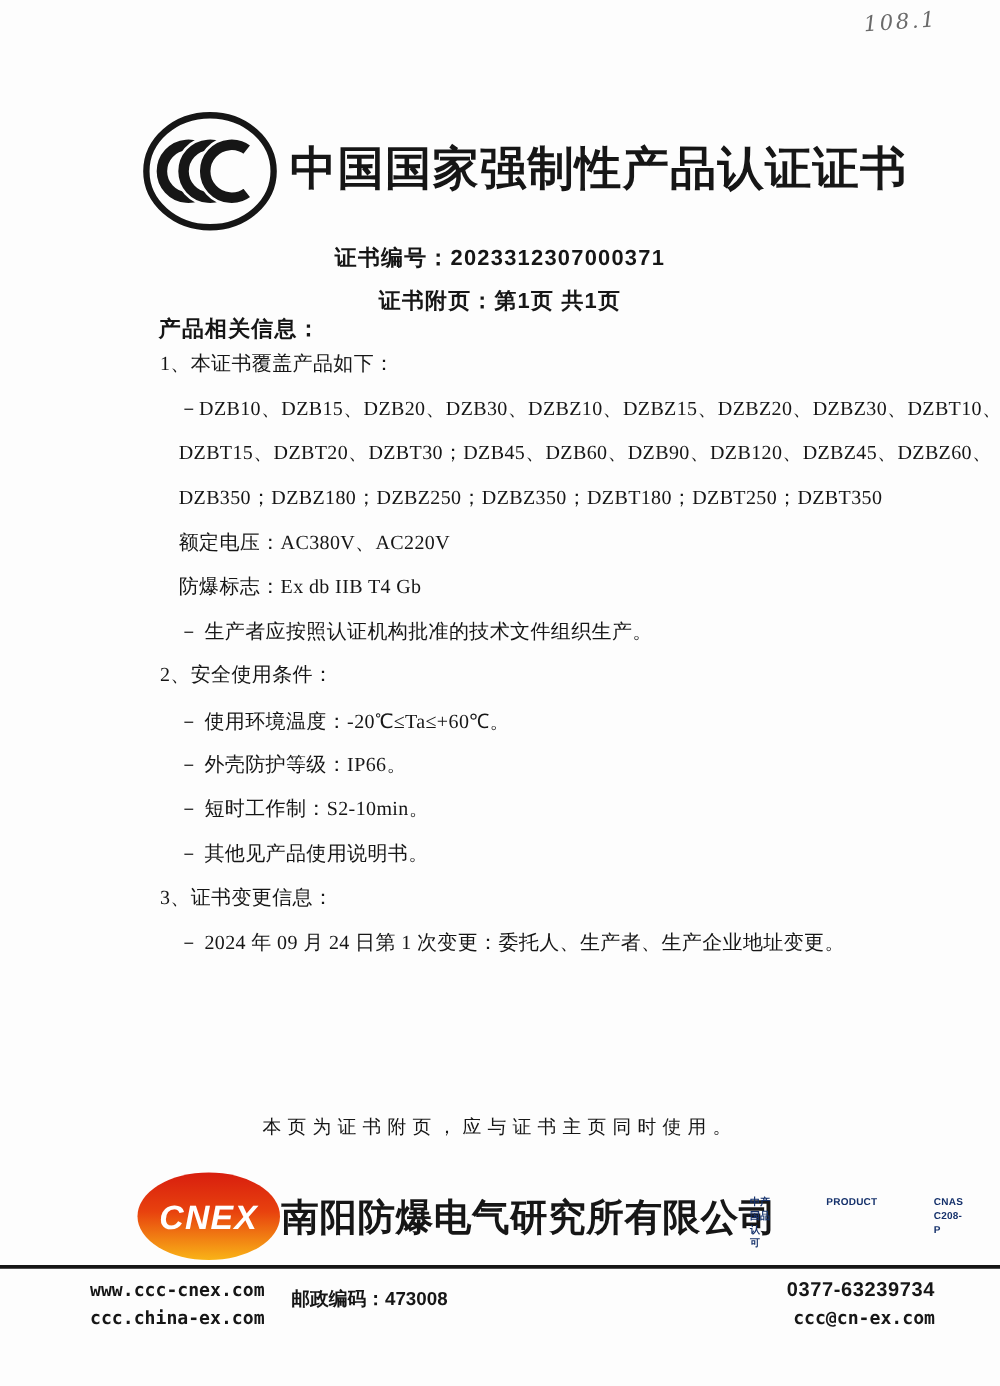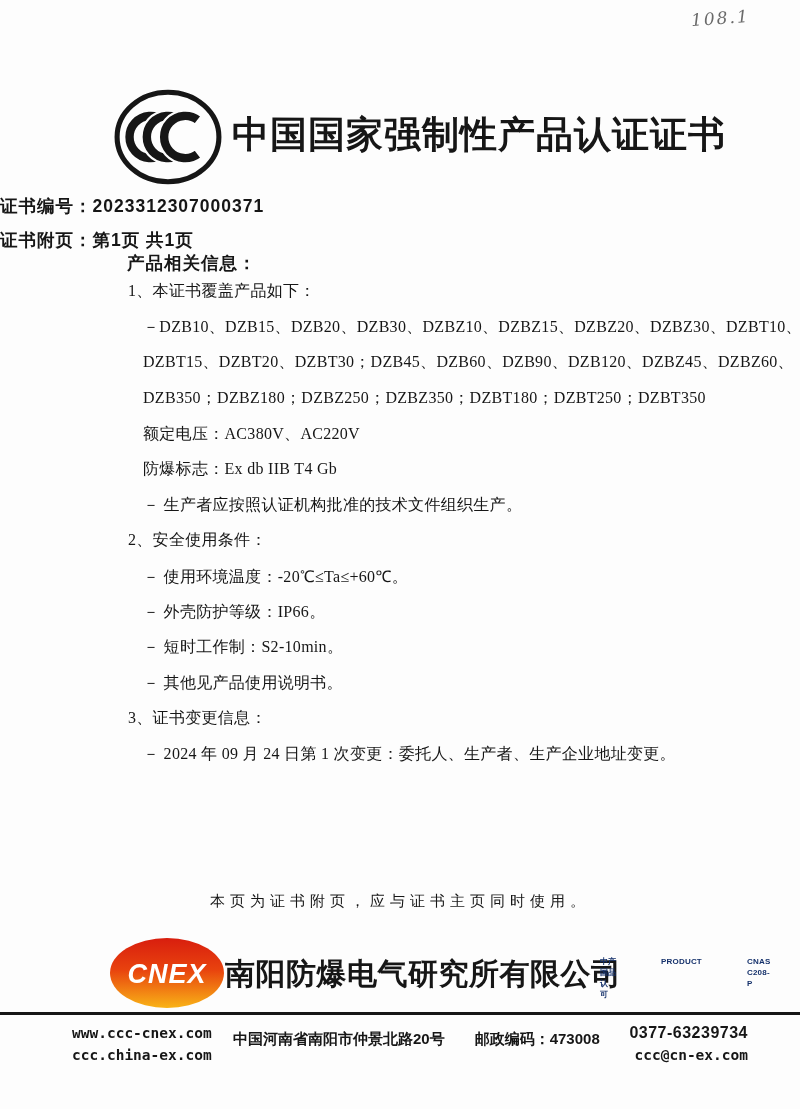--- a/index.html
+++ b/index.html
@@ -19,21 +19,21 @@
   }
 
   .ccc-logo { position:absolute; left:112px; top:86px; }
 
   .cert-title {
     position:absolute; left:232px; top:110px; width:460px;
     font-size:37px; letter-spacing:1px; line-height:50px; white-space:nowrap;
   }
 
   .cert-no-line, .cert-page-line {
-    position:absolute; left:0; width:100%; text-align:left;
+    position:absolute; left:0; width:100%; text-align:center;
     font-size:17.5px; letter-spacing:1px;
   }
   .cert-no-line  { top:194px; }
   .cert-page-line{ top:228px; }
 
   .section-title {
     position:absolute; left:127px; top:251px;
     font-size:17.5px; font-weight:bold; letter-spacing:1px;
   }
 
@@ -152,21 +152,20 @@
   </div>
 
   <div class="footer-rule"></div>
 
   <div class="footer-urls t-mono">
     <div>www.ccc-cnex.com</div>
     <div>ccc.china-ex.com</div>
   </div>
 
   <div class="footer-address t-hei">
-    <span>中国河南省南阳市仲景北路20号</span>
     <span>邮政编码：473008</span>
   </div>
 
   <div class="footer-right">
     <div class="footer-phone t-hei">0377-63239734</div>
     <div class="footer-email t-mono">ccc@cn-ex.com</div>
   </div>
 
 </div>
 

